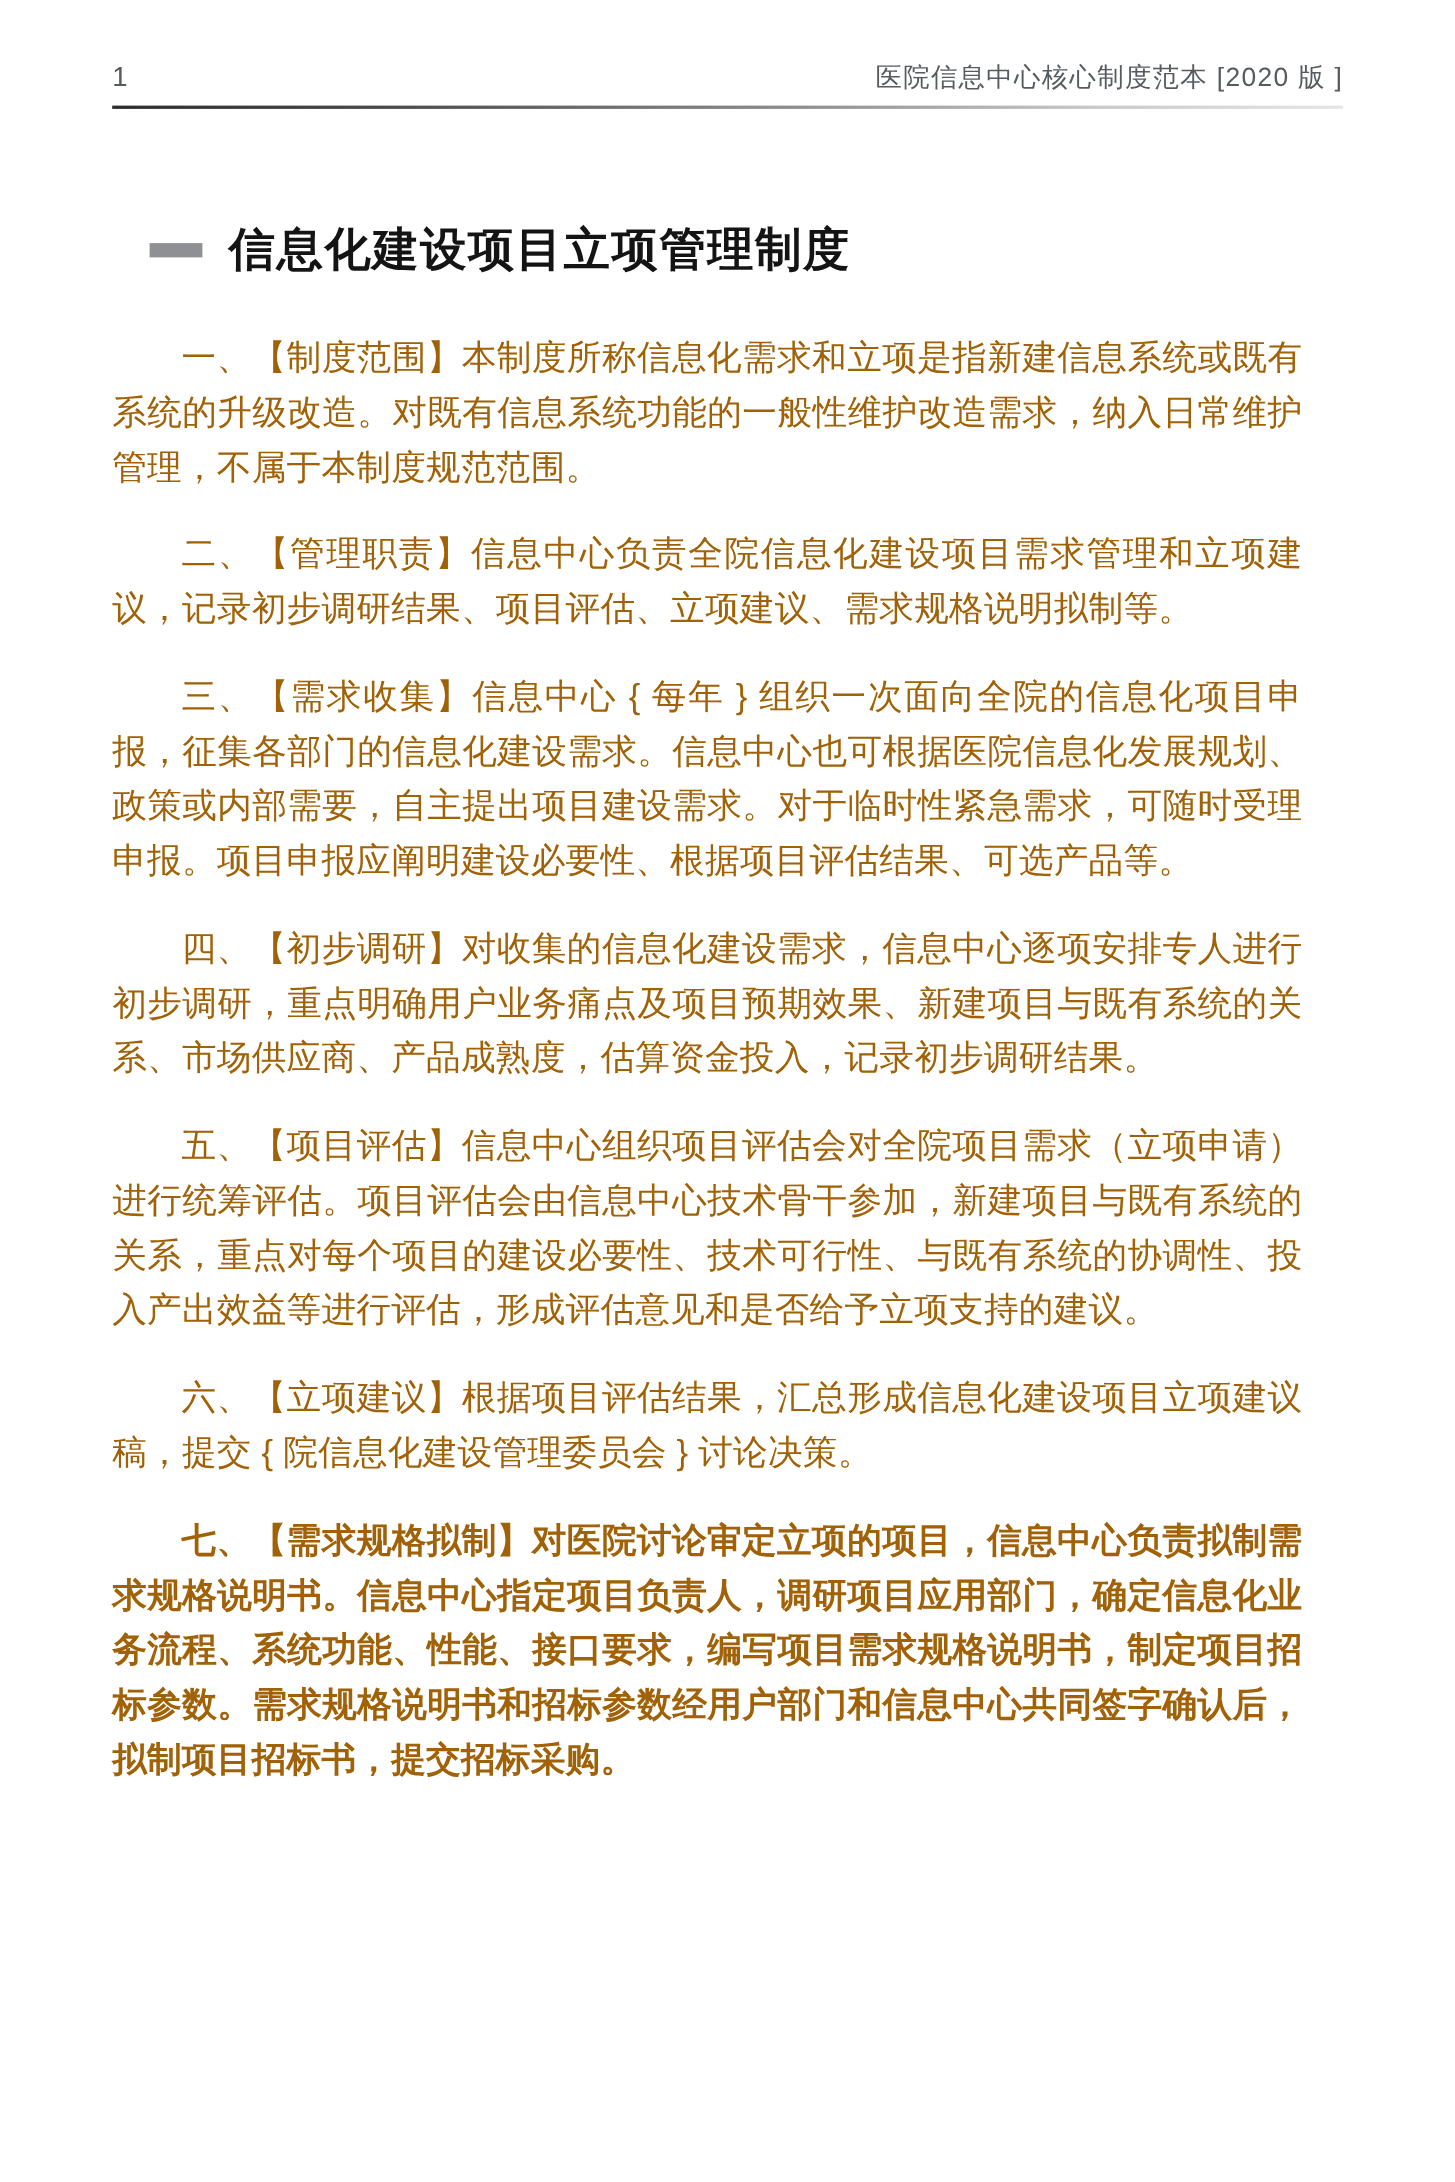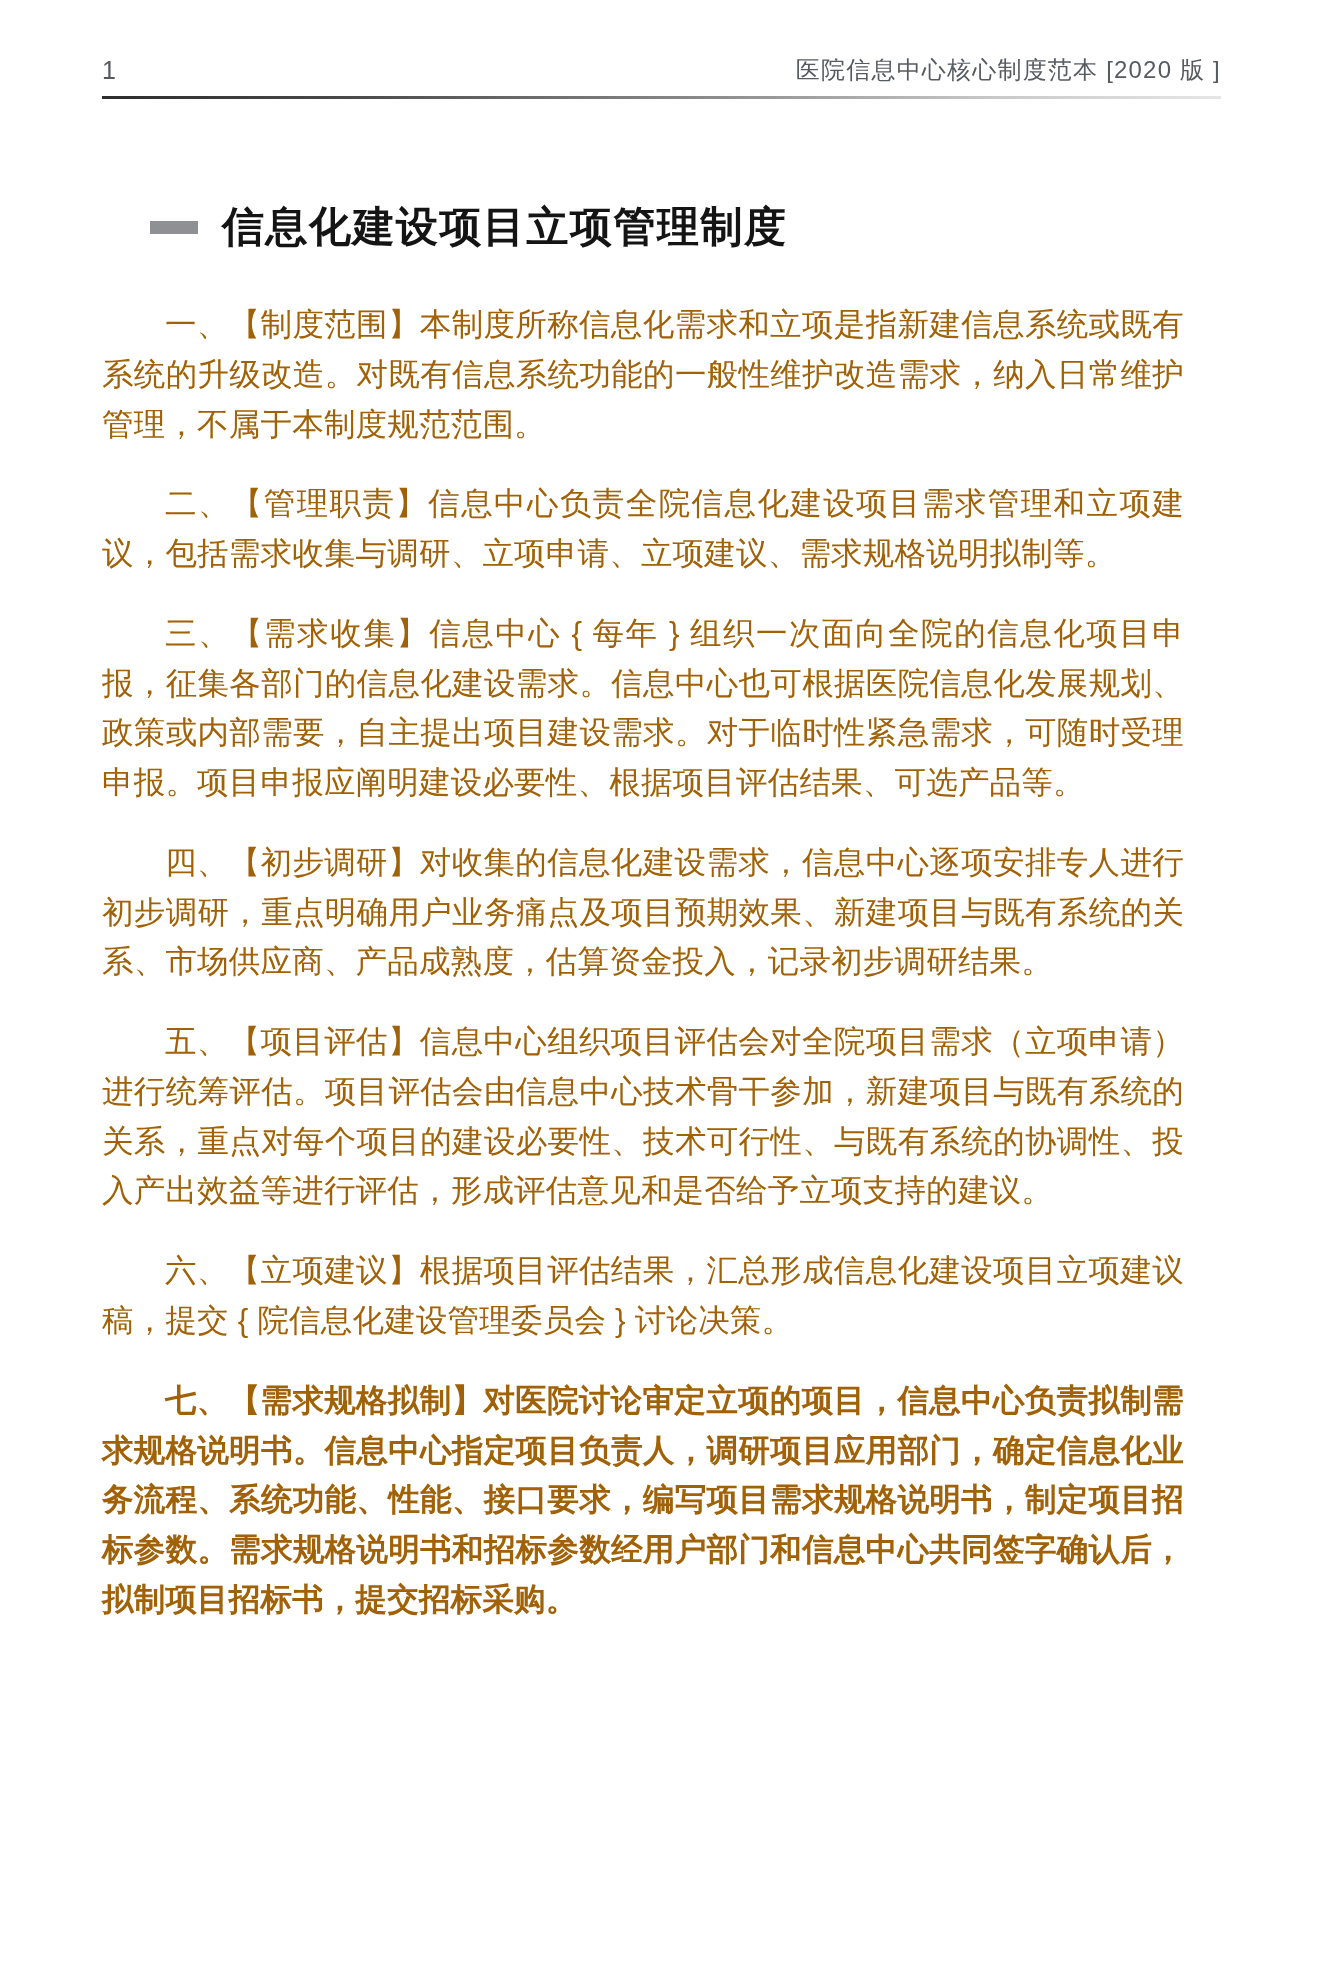--- a/index.html
+++ b/index.html
@@ -57,21 +57,21 @@
                 #2d2d2d 0%,
                 #4a4a4a 22%,
                 #8d8d8d 55%,
                 #c9c9c9 80%,
                 #e6e6e6 100%);
   }
 
   
   .doc-title-row {
     position: absolute;
-    left: 150px;
+    left: 136px;
     top: 176px;
     display: flex;
     align-items: center;
     gap: 24px;
   }
   .title-dash {
     width: 48px;
     height: 13px;
     background: #8e9093;
     flex: none;
@@ -116,21 +116,21 @@
 
   <div class="header-rule"></div>
 
   <div class="doc-title-row">
     <span class="title-dash"></span>
     <h1 class="doc-title">信息化建设项目立项管理制度</h1>
   </div>
 
   <div class="body-col">
     <p class="clause">一、【制度范围】本制度所称信息化需求和立项是指新建信息系统或既有系统的升级改造。对既有信息系统功能的一般性维护改造需求，纳入日常维护管理，不属于本制度规范范围。</p>
-    <p class="clause">二、【管理职责】信息中心负责全院信息化建设项目需求管理和立项建议，包括需求收集与调研、立项申请、立项建议、需求规格说明拟制等。</p>
+    <p class="clause">二、【管理职责】信息中心负责全院信息化建设项目需求管理和立项建议，记录初步调研结果、项目评估、立项建议、需求规格说明拟制等。</p>
     <p class="clause">三、【需求收集】信息中心 { 每年 } 组织一次面向全院的信息化项目申报，征集各部门的信息化建设需求。信息中心也可根据医院信息化发展规划、政策或内部需要，自主提出项目建设需求。对于临时性紧急需求，可随时受理申报。项目申报应阐明建设必要性、根据项目评估结果、可选产品等。</p>
     <p class="clause">四、【初步调研】对收集的信息化建设需求，信息中心逐项安排专人进行初步调研，重点明确用户业务痛点及项目预期效果、新建项目与既有系统的关系、市场供应商、产品成熟度，估算资金投入，记录初步调研结果。</p>
     <p class="clause">五、【项目评估】信息中心组织项目评估会对全院项目需求（立项申请）进行统筹评估。项目评估会由信息中心技术骨干参加，新建项目与既有系统的关系，重点对每个项目的建设必要性、技术可行性、与既有系统的协调性、投入产出效益等进行评估，形成评估意见和是否给予立项支持的建议。</p>
     <p class="clause">六、【立项建议】根据项目评估结果，汇总形成信息化建设项目立项建议稿，提交 { 院信息化建设管理委员会 } 讨论决策。</p>
     <p class="clause">七、【需求规格拟制】对医院讨论审定立项的项目，信息中心负责拟制需求规格说明书。信息中心指定项目负责人，调研项目应用部门，确定信息化业务流程、系统功能、性能、接口要求，编写项目需求规格说明书，制定项目招标参数。需求规格说明书和招标参数经用户部门和信息中心共同签字确认后，拟制项目招标书，提交招标采购。</p>
   </div>
 
 </div>
 
 </body></html>

